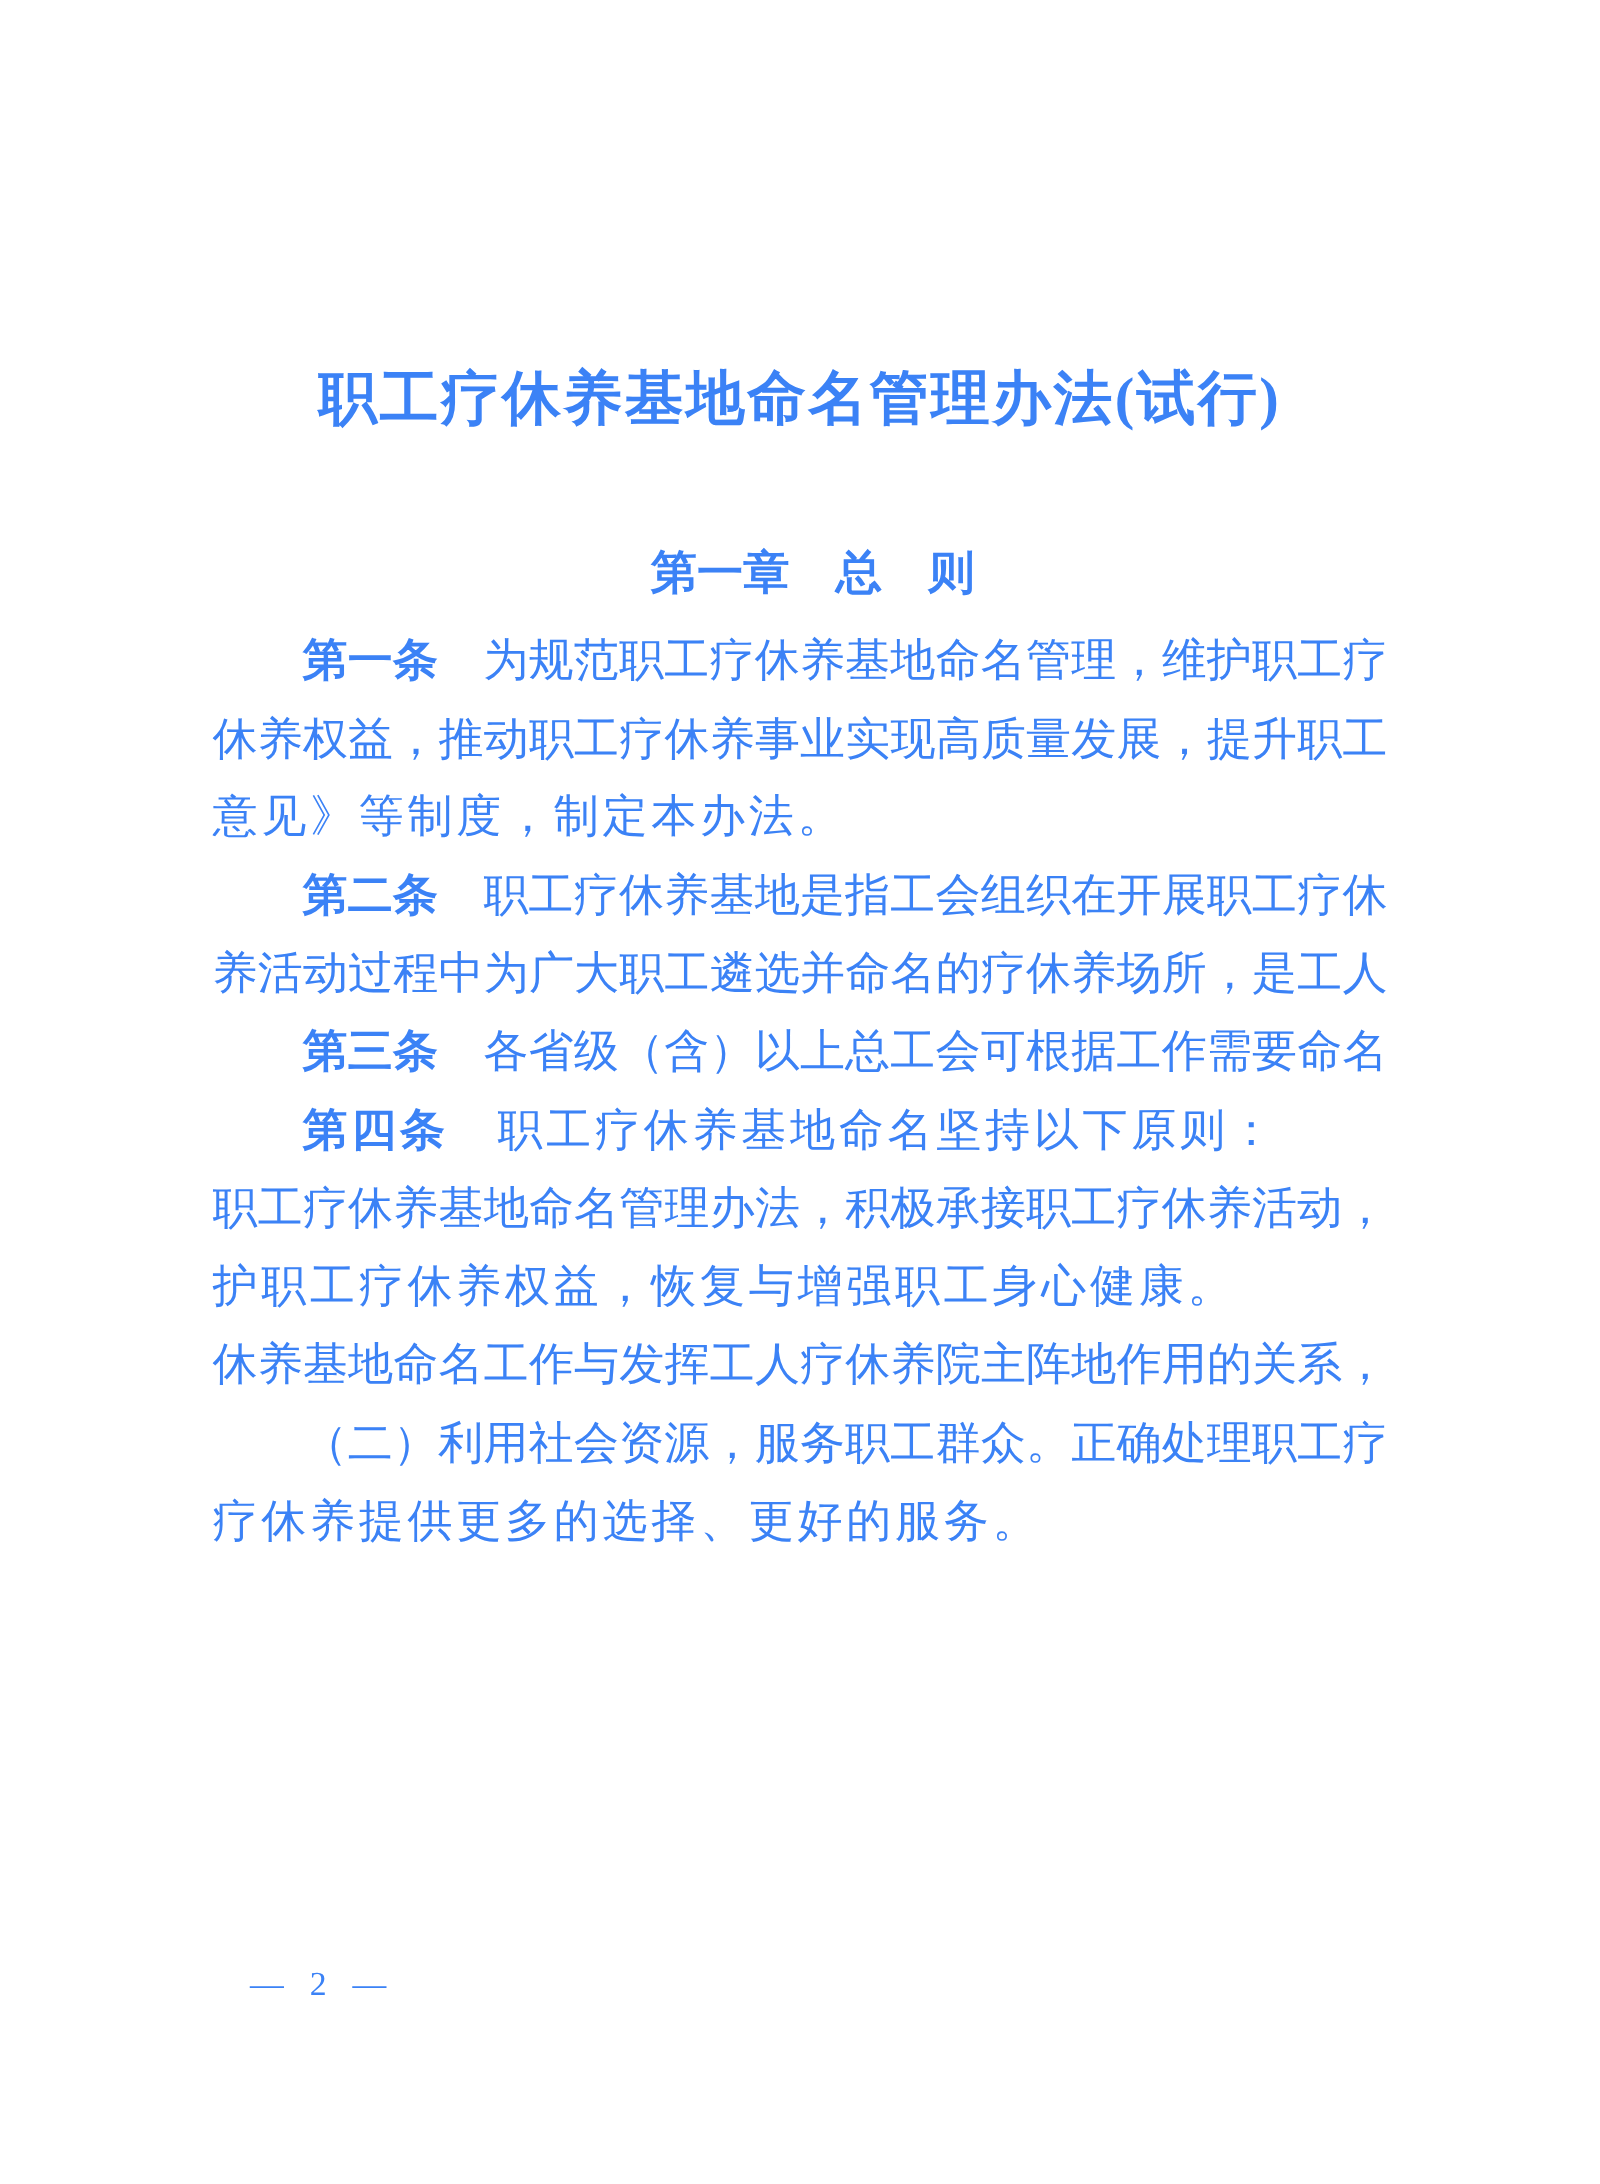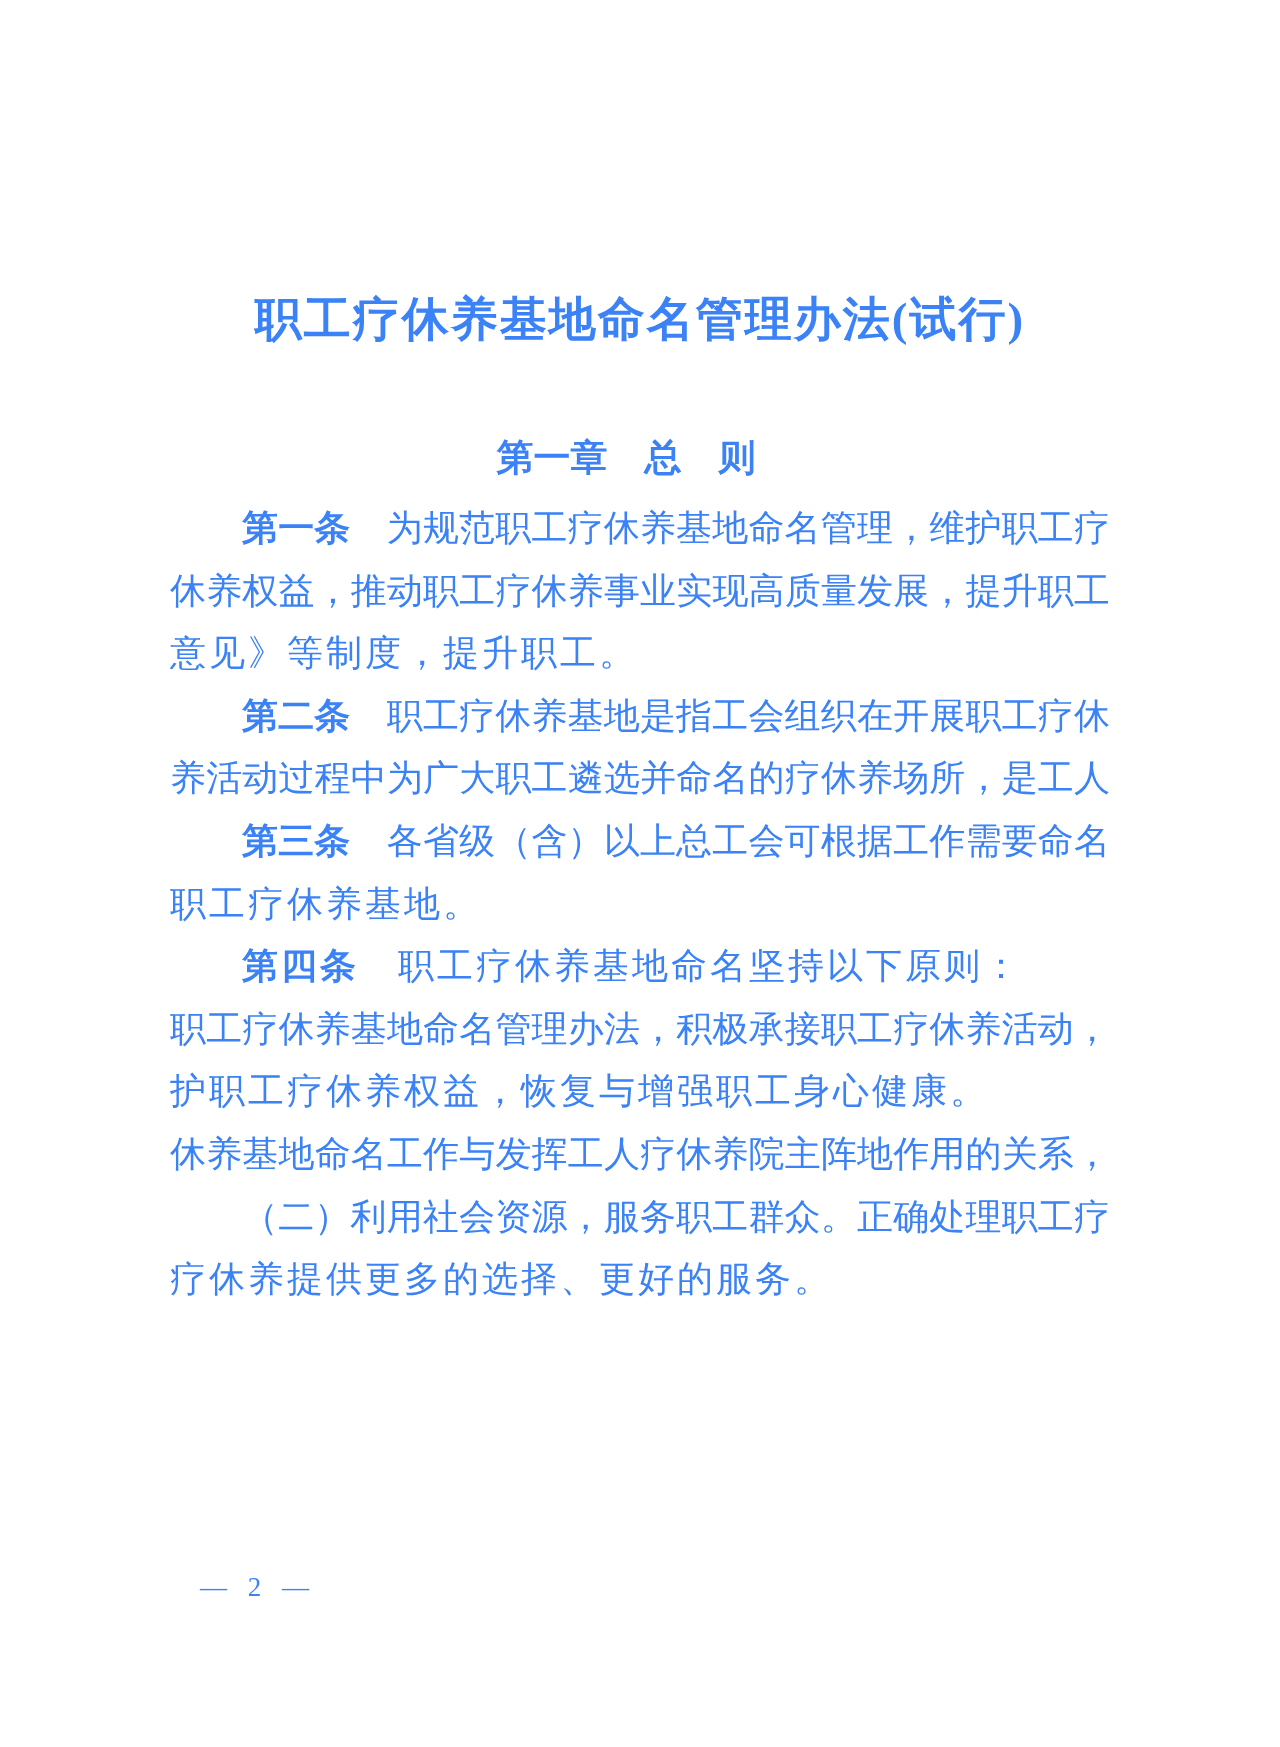--- a/index.html
+++ b/index.html
@@ -25,21 +25,21 @@
     font-family: "Liberation Serif", serif;
     font-weight: 700;
     font-size: 47px;
     line-height: 58px;
     letter-spacing: 2px;
     white-space: nowrap;
   }
   .chapter-heading {
     position: absolute;
     top: 436px;
-    left: 156px;
+    left: 180px;
     width: 940px;
     text-align: center;
     font-family: "Liberation Sans", sans-serif;
     font-weight: 700;
     font-size: 37px;
     line-height: 44px;
     white-space: nowrap;
   }
   .doc-body {
     position: absolute;
@@ -84,25 +84,24 @@
 <body>
 
 <div class="page">
   <div class="doc-title">职工疗休养基地命名管理办法(试行)</div>
 
   <div class="chapter-heading">第一章　总　则</div>
 
   <div class="doc-body" id="doc-body">
       <div class="text-line indent"><span class="article-lead">第一条</span><span>　为规范职工疗休养基地命名管理，维护职工疗</span></div>
       <div class="text-line">休养权益，推动职工疗休养事业实现高质量发展，提升职工</div>
-      <div class="text-line no-just">意见》等制度，提升职工。</div>
+      <div class="text-line no-just">意见》等制度，制定本办法。</div>
       <div class="text-line indent"><span class="article-lead">第二条</span><span>　职工疗休养基地是指工会组织在开展职工疗休</span></div>
       <div class="text-line">养活动过程中为广大职工遴选并命名的疗休养场所，是工人</div>
       <div class="text-line indent"><span class="article-lead">第三条</span><span>　各省级（含）以上总工会可根据工作需要命名</span></div>
-      <div class="text-line no-just">职工疗休养基地。</div>
       <div class="text-line indent no-just"><span class="article-lead">第四条</span><span>　职工疗休养基地命名坚持以下原则：</span></div>
       <div class="text-line">职工疗休养基地命名管理办法，积极承接职工疗休养活动，维</div>
       <div class="text-line no-just">护职工疗休养权益，恢复与增强职工身心健康。</div>
       <div class="text-line">休养基地命名工作与发挥工人疗休养院主阵地作用的关系，</div>
       <div class="text-line indent">（二）利用社会资源，服务职工群众。正确处理职工疗</div>
       <div class="text-line no-just">疗休养提供更多的选择、更好的服务。</div>
     </div>
 
   <div class="page-number">— 2 —</div>
 </div>

